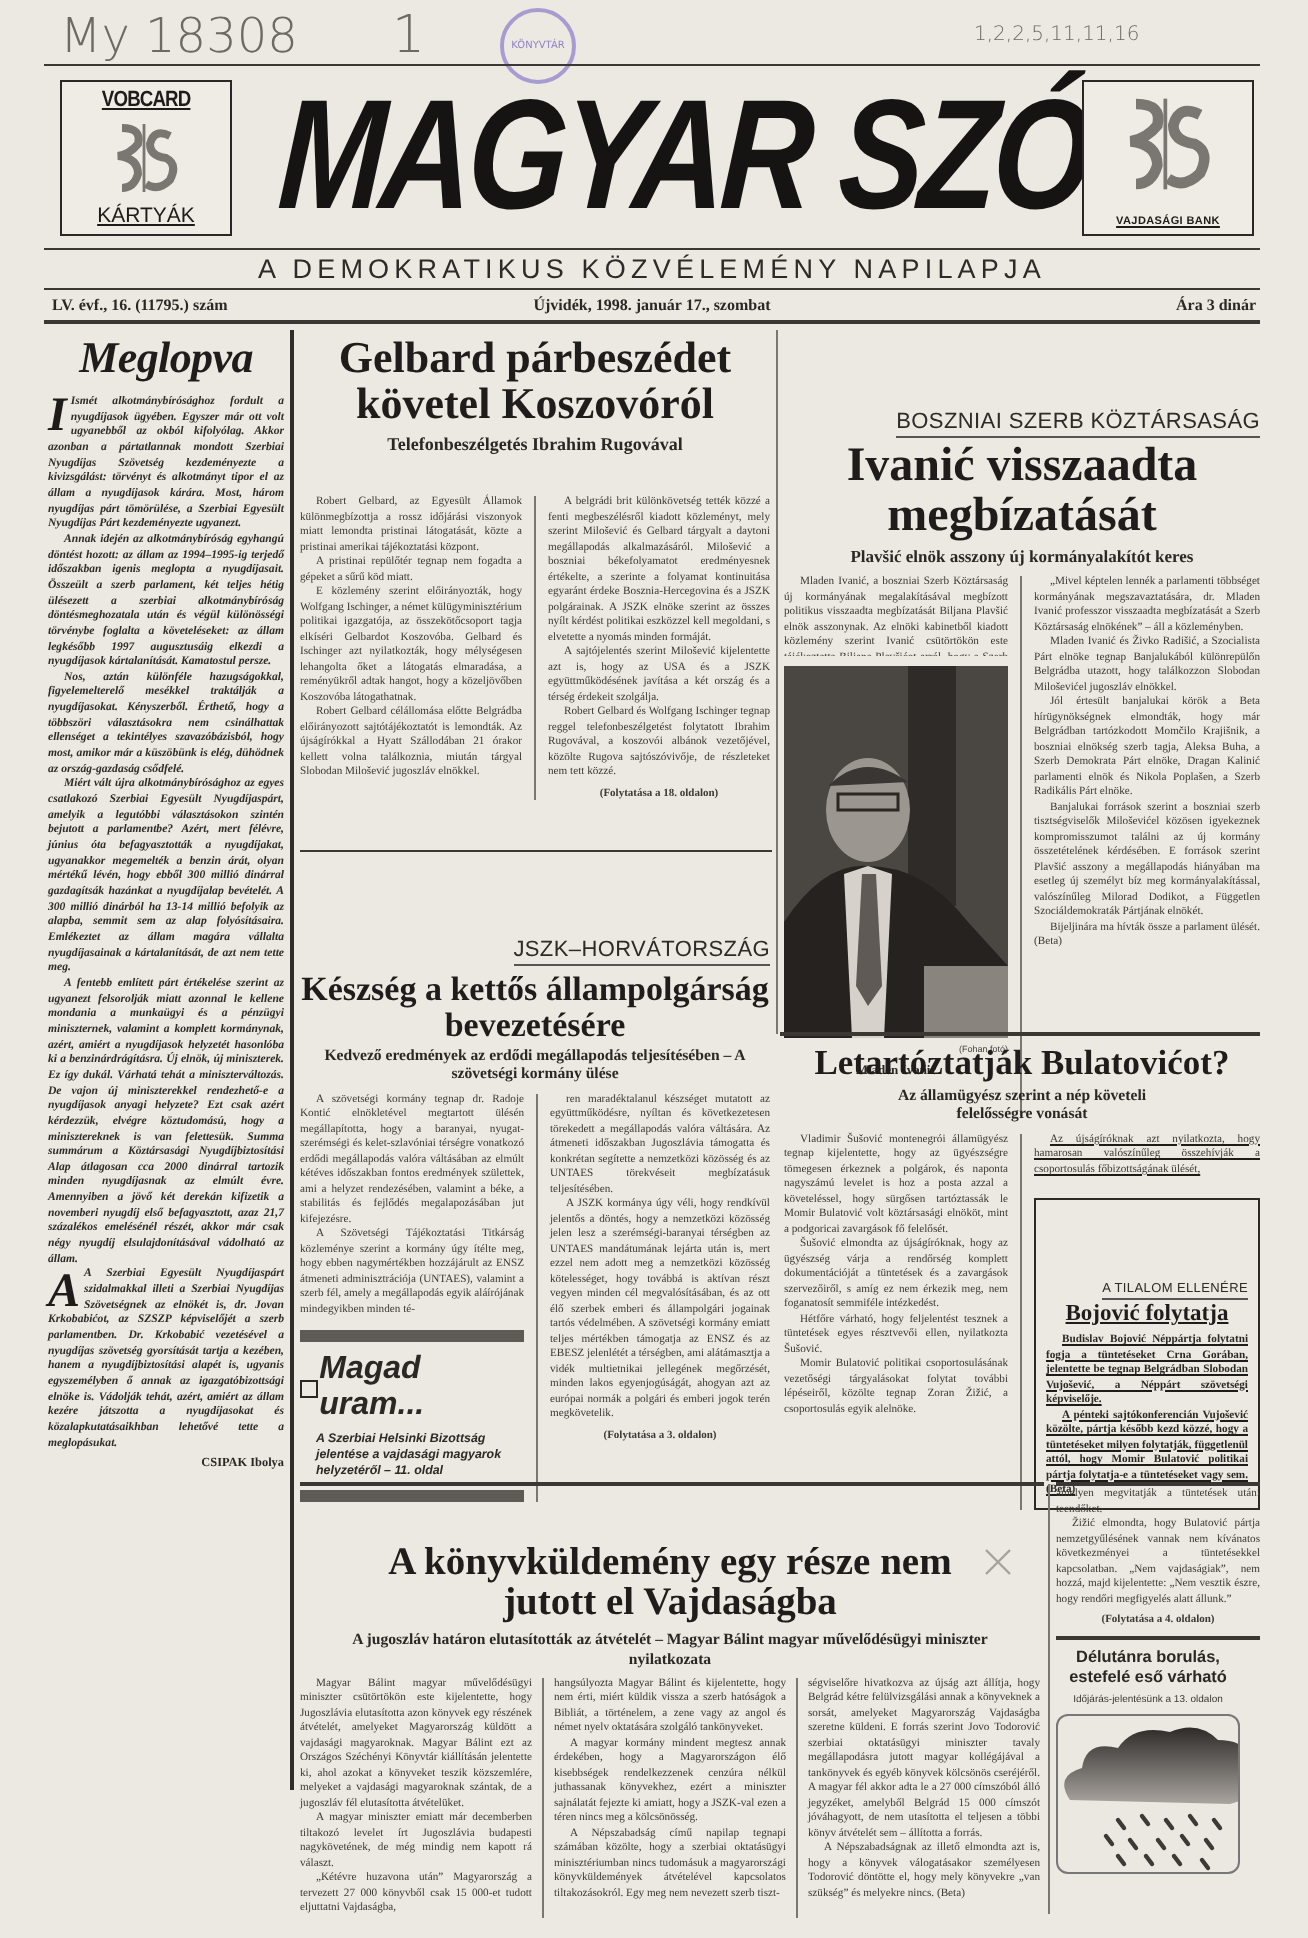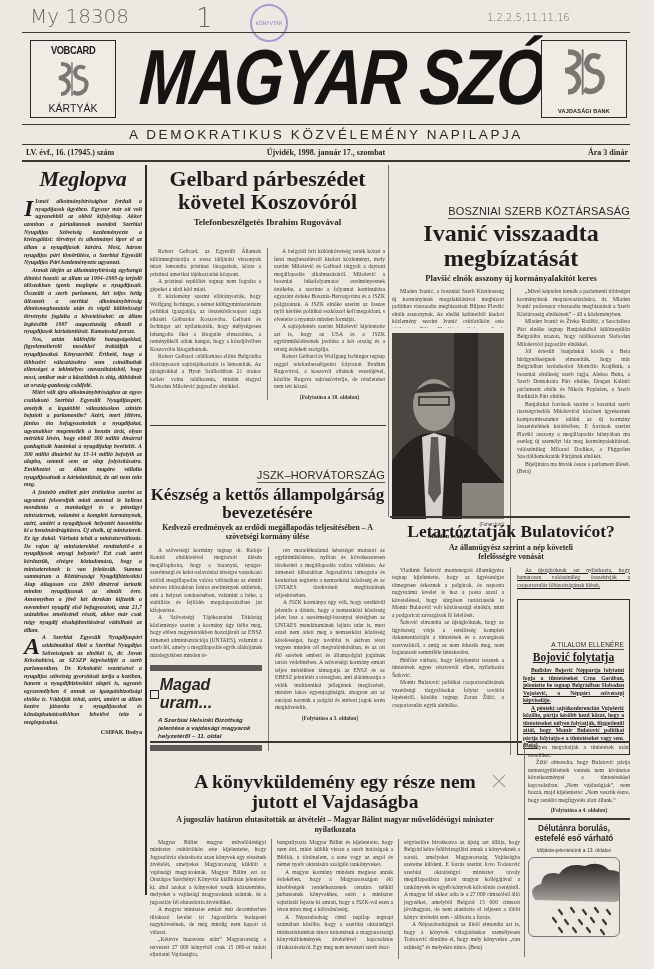--- a/index.html
+++ b/index.html
@@ -17,21 +17,21 @@
   .stamp {
     width: 38px; height: 38px; border-radius: 50%;
     border: 2px solid #9a8fce; color: #7f72c4;
     font-family: "DejaVu Sans", sans-serif; font-size: 5px;
     display: flex; align-items: center; justify-content: center; text-align: center;
     opacity: .85;
   }
   .rule { background: #3a3734; height: 1px; }
 
   
-  .logo-box { border: 1.5px solid #2a2826; background: #efebe5; display: flex; flex-direction: column; align-items: center; justify-content: space-between; padding: 3px 2px; }
+  .logo-box { border: 1.5px solid #2a2826; background: #efebe5; display: flex; flex-direction: column; align-items: center; justify-content: space-between; padding: 3px 2px; text-decoration: underline; }
   .logo-top { font-family: "Liberation Sans", sans-serif; font-weight: 700; font-size: 11px; letter-spacing: -0.5px; transform: scaleX(.85); }
   .logo-bottom { font-family: "Liberation Sans", sans-serif; font-size: 10.5px; }
   .logo-bank { font-family: "Liberation Sans", sans-serif; font-weight: 700; font-size: 5.5px; letter-spacing: .2px; }
 
   .masthead-title {
     font-family: "Liberation Sans", sans-serif; font-weight: 700; font-style: italic;
     font-size: 78px; letter-spacing: -3px; line-height: 1;
     transform: scaleX(.82) skewX(-4deg); transform-origin: left top;
     color: #161412; white-space: nowrap;
   }
@@ -64,21 +64,21 @@
   .promo-title { font-family: "Liberation Sans", sans-serif; font-weight: 700; font-style: italic; font-size: 16px; color: #2a2724; }
   .promo-text { font-family: "Liberation Sans", sans-serif; font-weight: 700; font-style: italic; font-size: 6.2px; line-height: 8px; color: #2c2926; }
 
   .box { border: 1.5px solid #2c2a27; }
   .weather-title { font-family: "Liberation Sans", sans-serif; font-weight: 700; font-size: 8.2px; text-align: center; color: #2a2724; line-height: 10px; }
   .weather-sub { font-family: "Liberation Sans", sans-serif; font-size: 5px; text-align: center; color: #3b3835; }
 </style>
 </head>
 <body>
 
-<div class="abs hand" style="left:30px;top:4px;font-size:20px;text-align:center;">My 18308</div>
+<div class="abs hand" style="left:30px;top:4px;font-size:24px;text-align:center;">My 18308</div>
 <div class="abs hand" style="left:196px;top:3px;font-size:26px;">1</div>
 <div class="abs stamp" style="left:250px;top:4px;">
     <span>KÖNYVTÁR</span>
   </div>
 <div class="abs hand" style="left:487px;top:12px;font-size:10px;">1,2,2,5,11,11,16</div>
 
 <div class="abs rule" style="left:22px;top:32px;width:608px;"></div>
 
 <div class="abs logo-box" style="left:30px;top:40px;width:86px;height:78px;">
   <div class="logo-top">VOBCARD</div>
@@ -100,21 +100,21 @@
     <path d="M30 6 Q22 2 20 10 Q20 16 28 17 Q34 20 30 28 Q24 34 18 30" fill="none" stroke="#7a7672" stroke-width="4"></path>
     <line x1="17" y1="0" x2="17" y2="34" stroke="#7a7672" stroke-width="1.4"></line>
   </svg>
   <div class="logo-bank">VAJDASÁGI BANK</div>
 </div>
 
 <div class="abs rule" style="left:22px;top:124px;width:608px;"></div>
 <div class="abs tagline" style="left:22px;top:127px;width:608px;text-align:center;">A DEMOKRATIKUS KÖZVÉLEMÉNY NAPILAPJA</div>
 <div class="abs rule" style="left:22px;top:144px;width:608px;"></div>
 
-<div class="abs meta" style="left:26px;top:148px;">LV. évf., 16. (17945.) szám</div>
+<div class="abs meta" style="left:26px;top:148px;">LV. évf., 16. (11795.) szám</div>
 <div class="abs meta" style="left:22px;top:148px;width:608px;text-align:center;">Újvidék, 1998. január 17., szombat</div>
 <div class="abs meta" style="right:26px;top:148px;">Ára 3 dinár</div>
 <div class="abs rule" style="left:22px;top:160px;width:608px;height:1.5px;"></div>
 
 <section class="abs" style="left:24px;top:166px;width:118px;height:730px;">
   <h2 style="font-size:22px;font-style:italic;font-weight:700;text-align:center;color:#1f1d1b;margin-bottom:6px;letter-spacing:-.3px;">Meglopva</h2>
   <div style="position:relative;">
     <span style="float:left;font-size:24px;line-height:20px;font-weight:700;font-style:italic;margin-right:2px;">I</span>
     <p class="body-text italic" style="text-indent:0;">Ismét alkotmánybírósághoz fordult a nyugdíjasok ügyében. Egyszer már ott volt ugyanebből az okból kifolyólag. Akkor azonban a pártatlannak mondott Szerbiai Nyugdíjas Szövetség kezdeményezte a kivizsgálást: törvényt és alkotmányt tipor el az állam a nyugdíjasok kárára. Most, három nyugdíjas párt tömörülése, a Szerbiai Egyesült Nyugdíjas Párt kezdeményezte ugyanezt.</p>
     <p class="body-text italic">Annak idején az alkotmánybíróság egyhangú döntést hozott: az állam az 1994–1995-ig terjedő időszakban igenis meglopta a nyugdíjasait. Összeült a szerb parlament, két teljes hétig ülésezett a szerbiai alkotmánybíróság döntésmeghozatala után és végül különösségi törvénybe foglalta a követeléseket: az állam legkésőbb 1997 augusztusáig elkezdi a nyugdíjasok kártalanítását. Kamatostul persze.</p>

